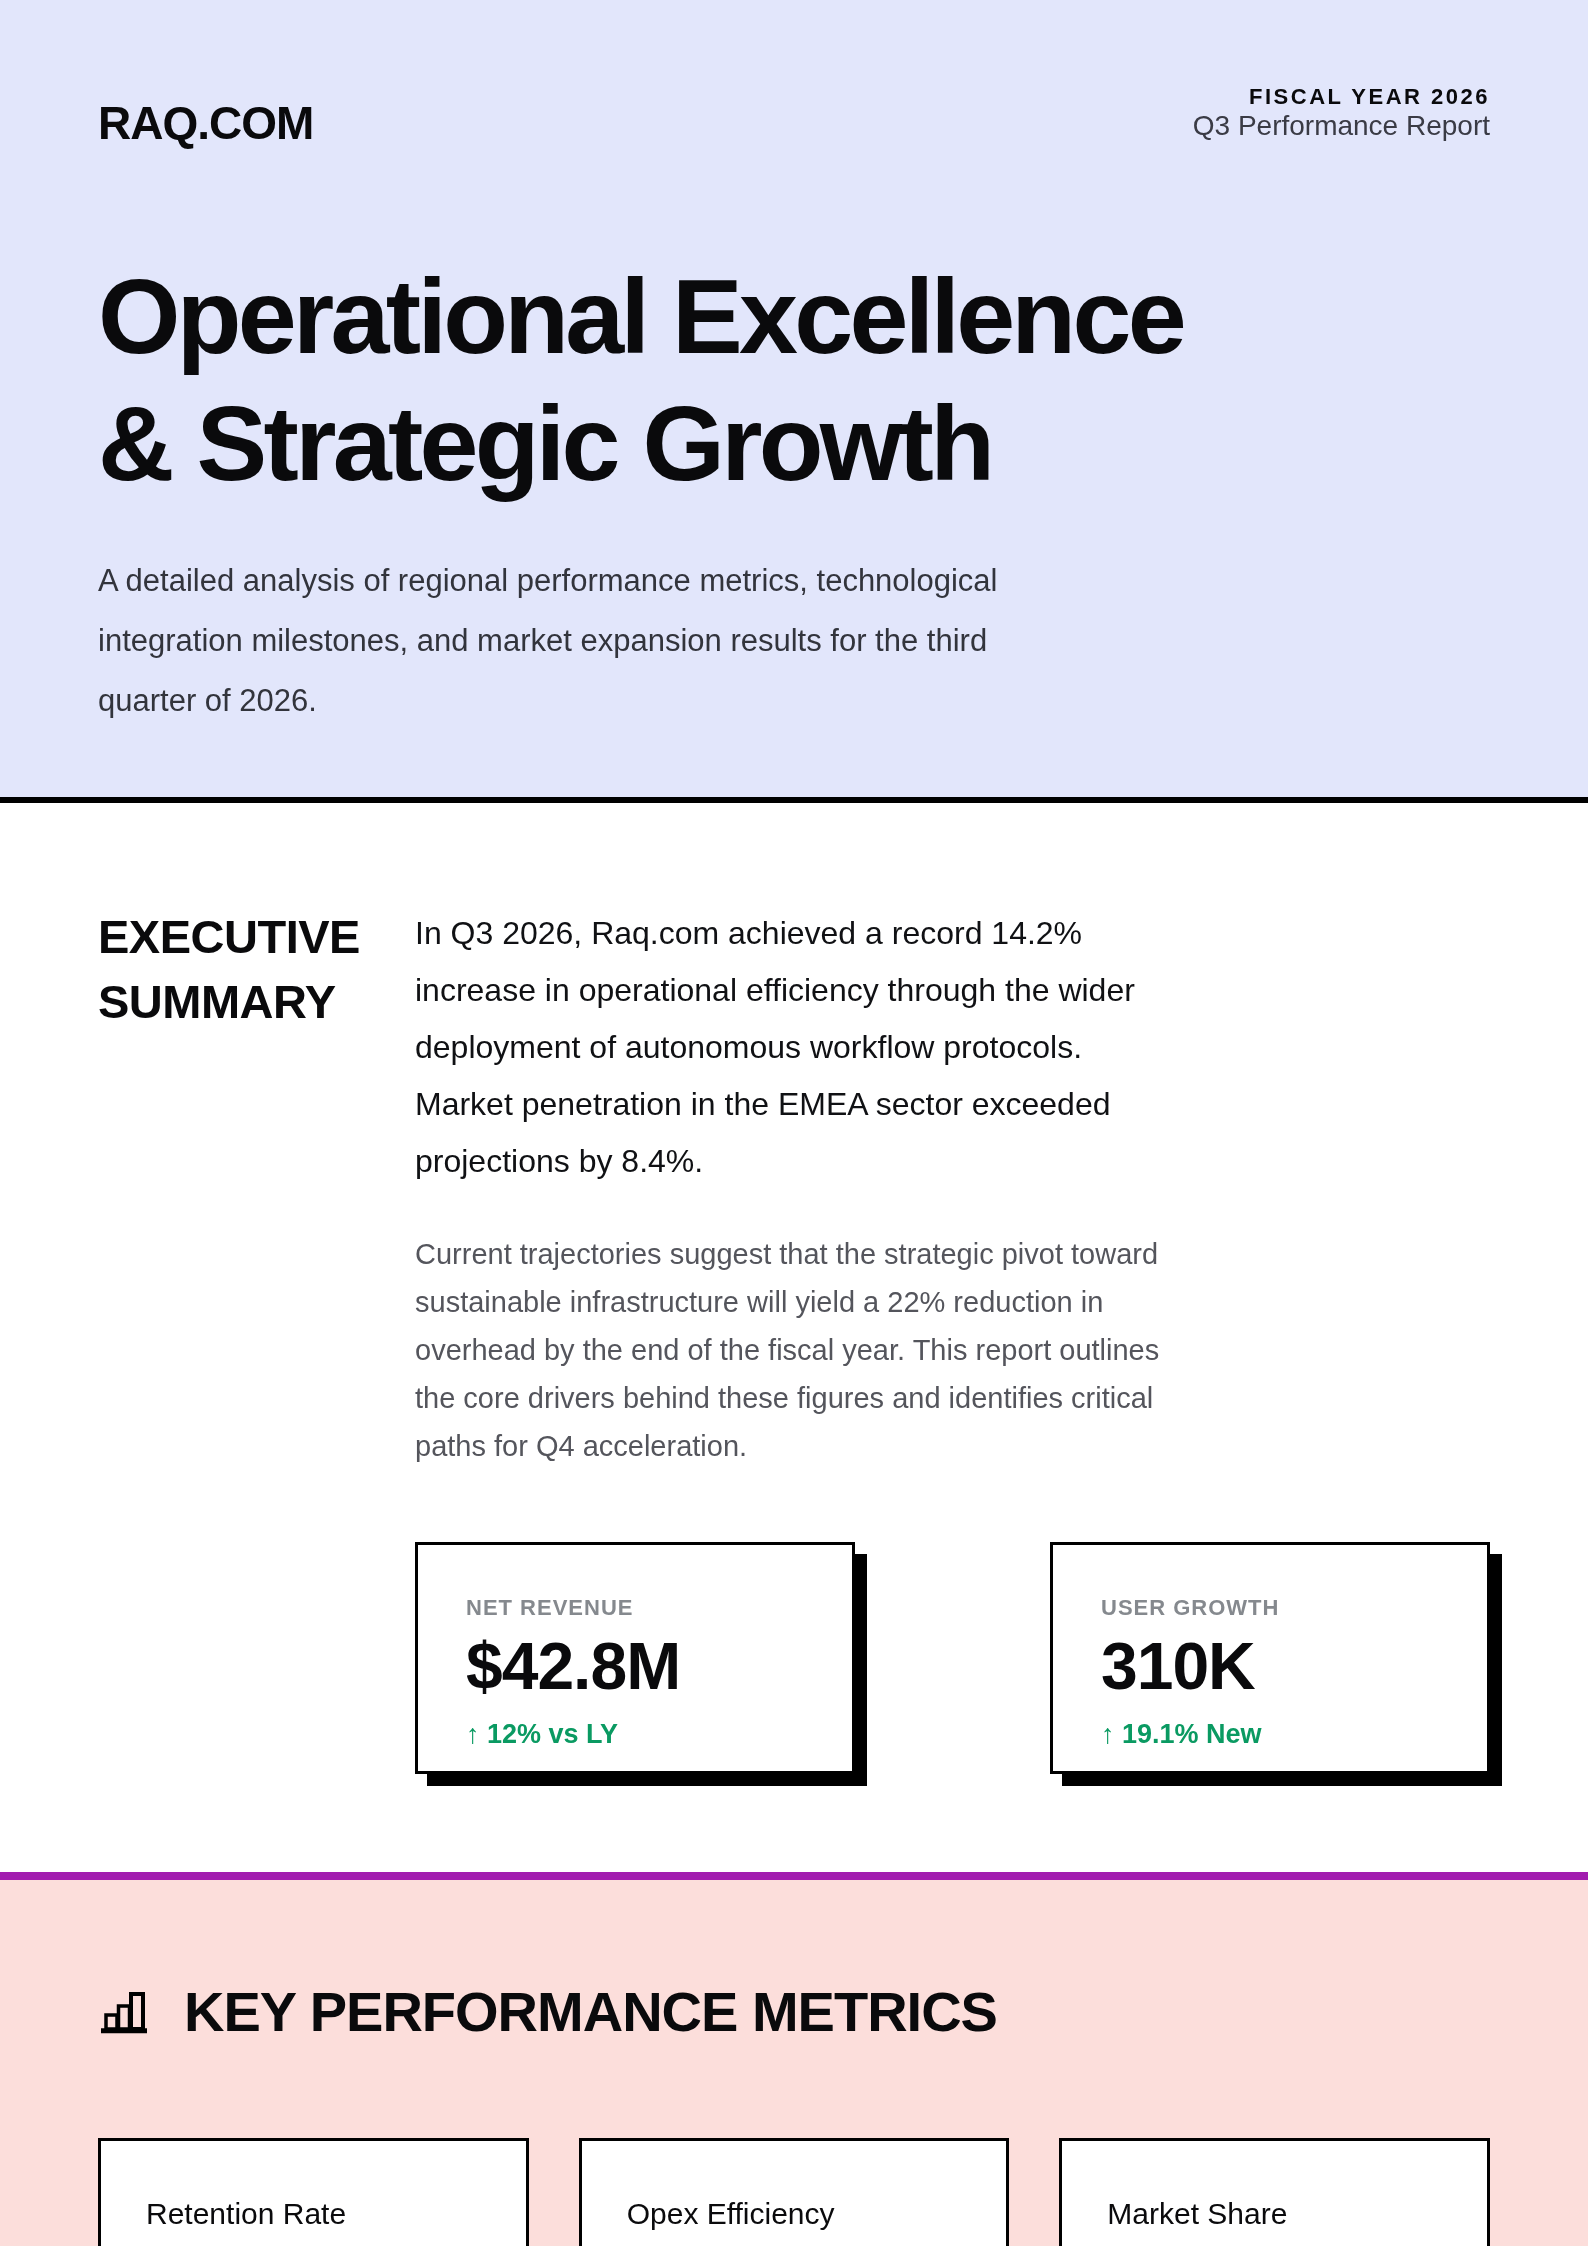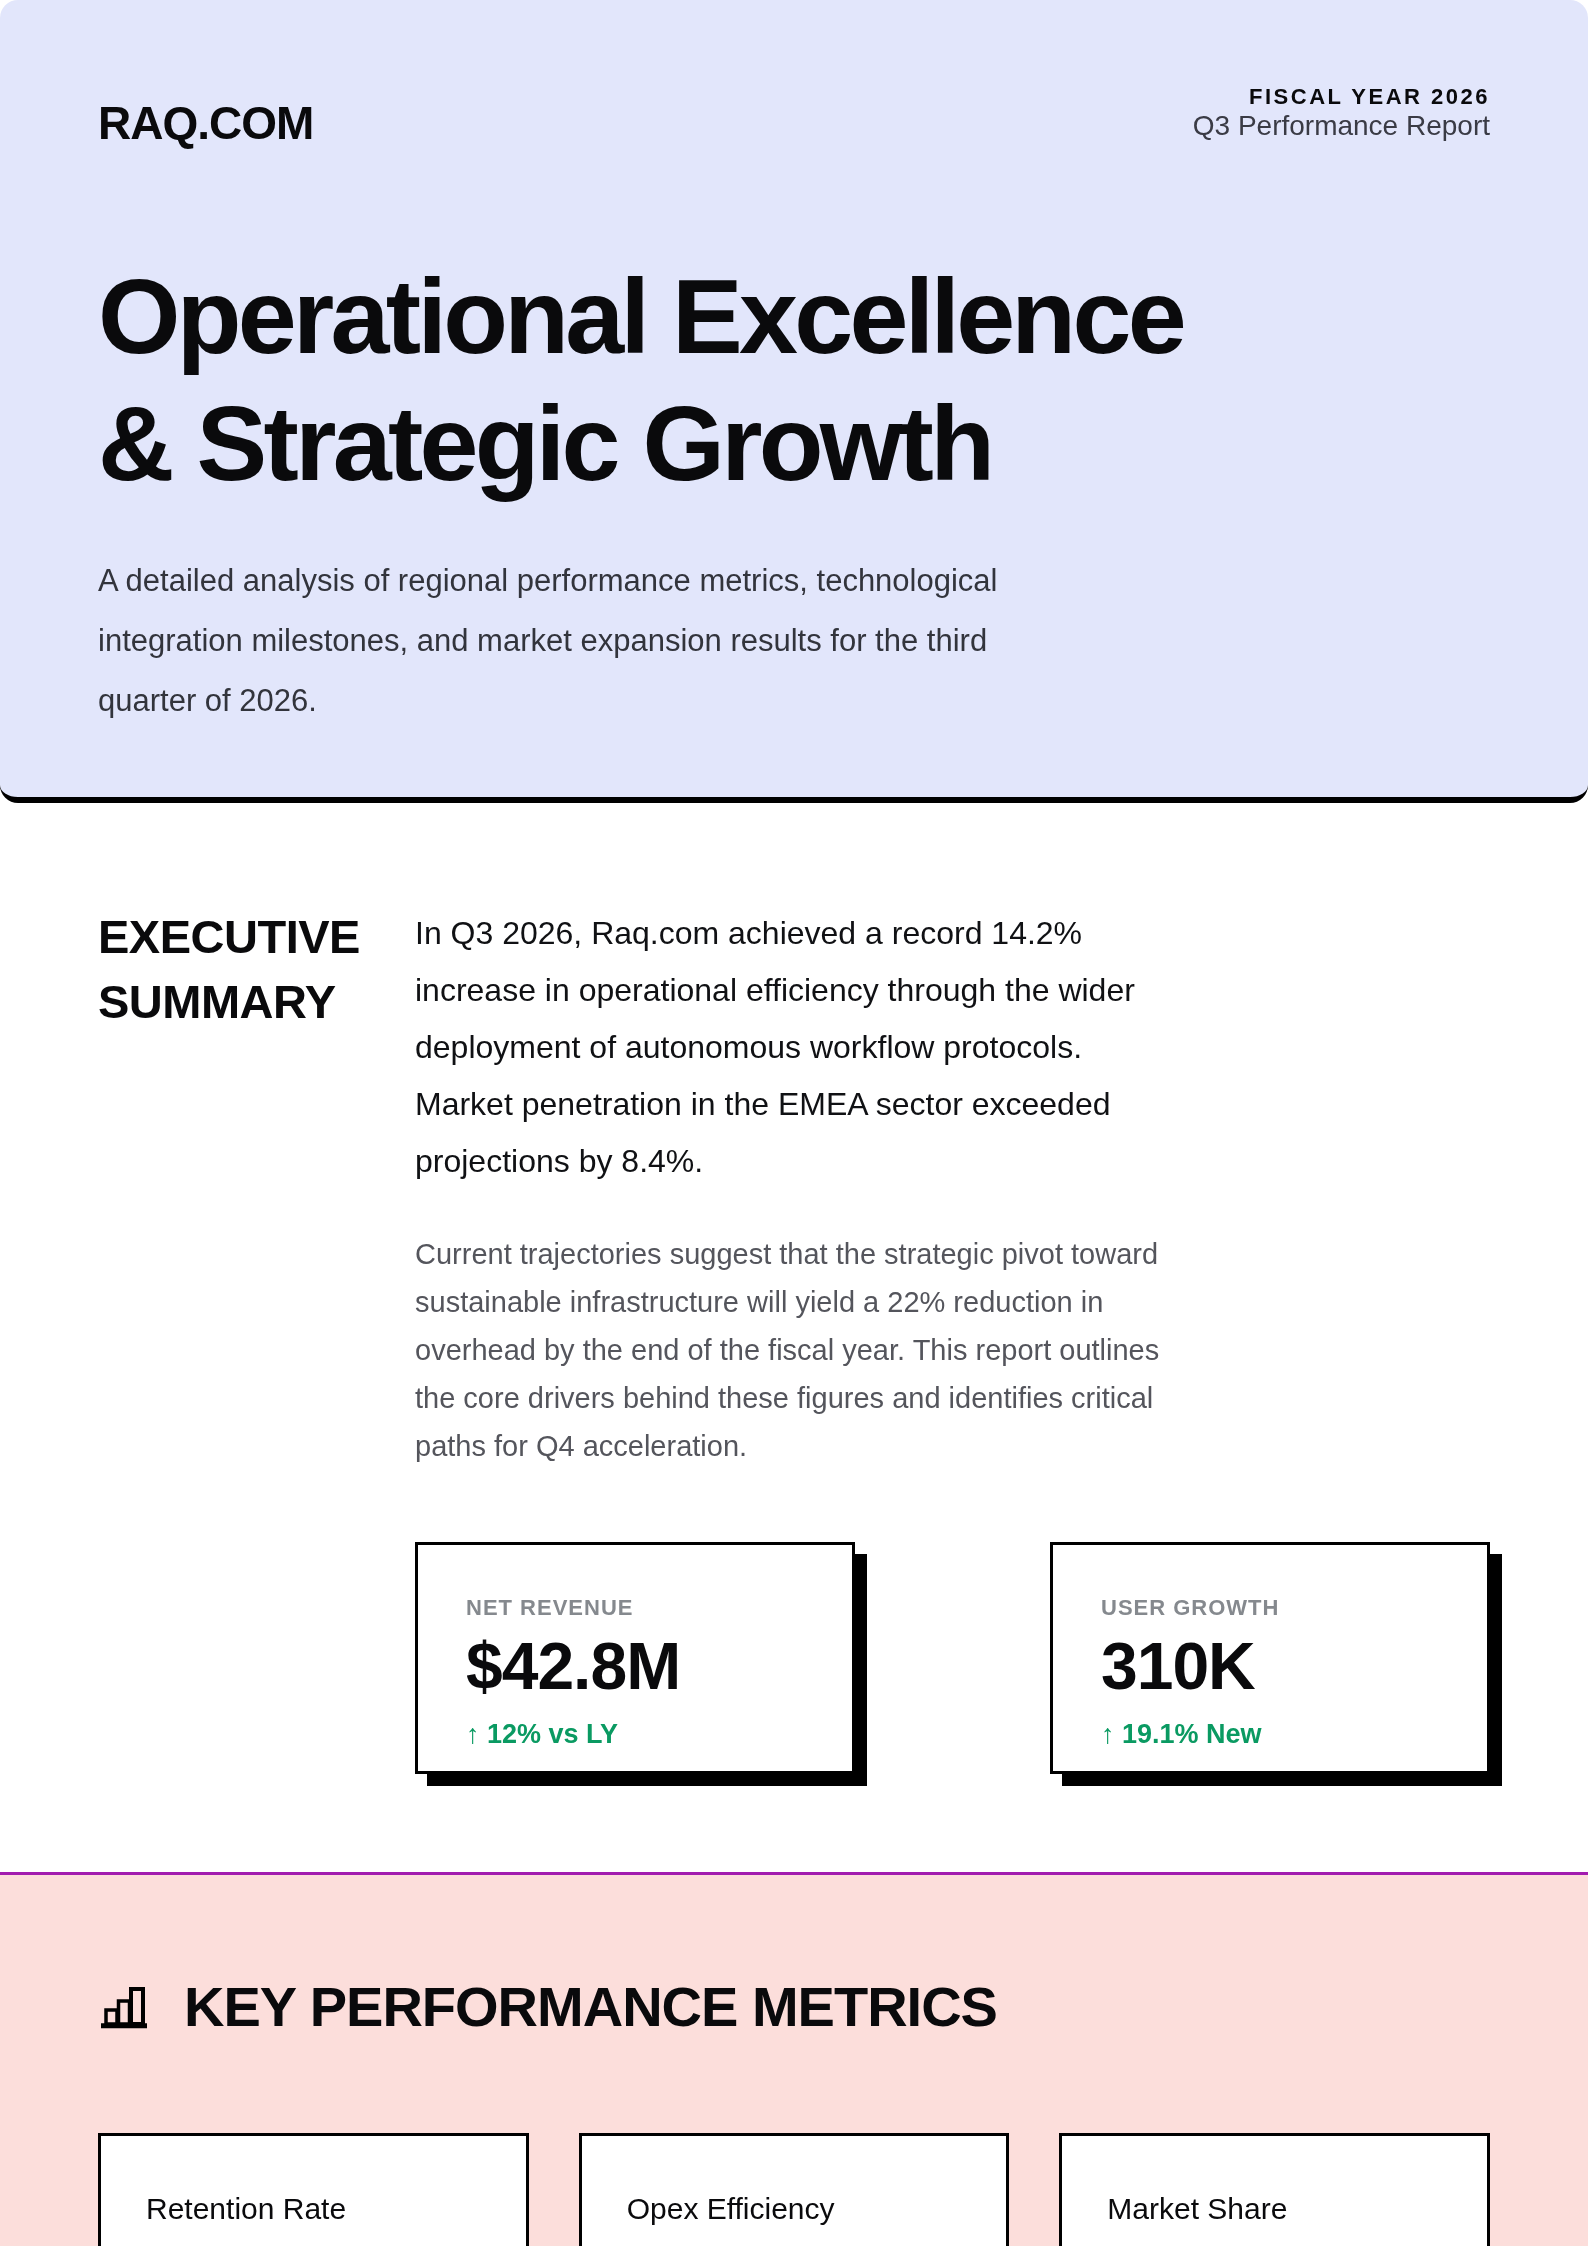--- a/index.html
+++ b/index.html
@@ -13,21 +13,20 @@
     font-family: "Liberation Sans", sans-serif;
     color: #0a0a0c;
   }
 
   
   .hero {
     height: 803px;
     background: #e2e6fb;
     border-bottom: 6px solid #000;
     padding: 84px 98px 0 98px;
-    border-radius: 18px;
   }
   .hero-top {
     display: flex;
     justify-content: space-between;
     align-items: flex-start;
   }
   .logo {
     font-size: 46px;
     font-weight: 800;
     letter-spacing: -1px;
@@ -128,21 +127,21 @@
     margin-top: 20px;
     font-size: 27px;
     font-weight: 700;
     color: #0a9a62;
   }
 
   
   .kpi {
     height: 374px;
     background: #fcdedb;
-    border-top: 3px solid #a21caf;
+    border-top: 8px solid #a21caf;
     padding: 100px 98px 0 98px;
   }
   .kpi-heading-row {
     display: flex;
     align-items: center;
     gap: 34px;
   }
   .kpi-icon { flex: 0 0 auto; display: block; }
   .kpi-heading {
     font-size: 56px;

